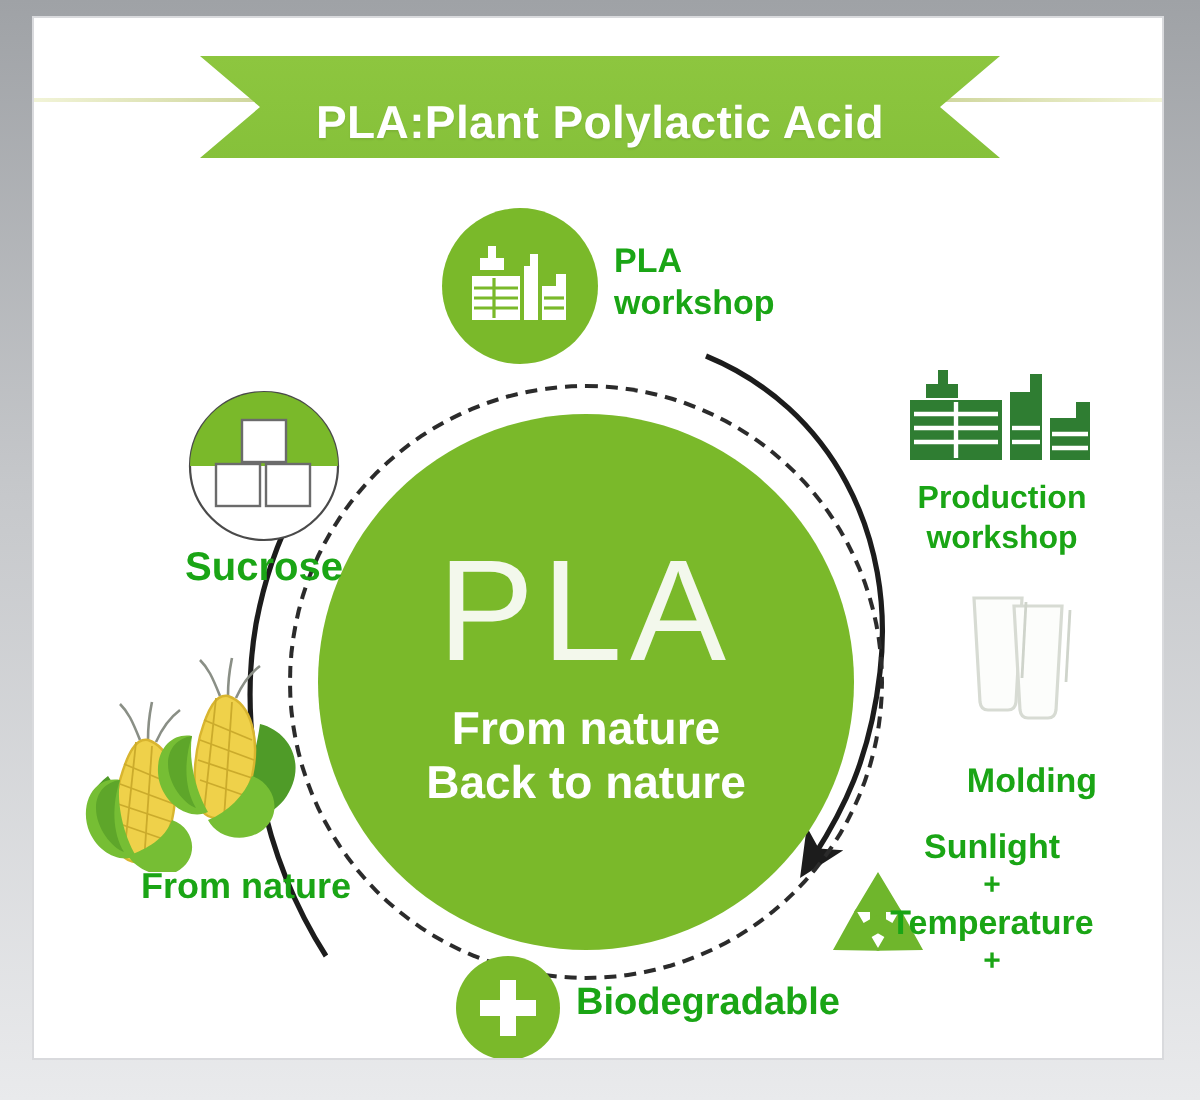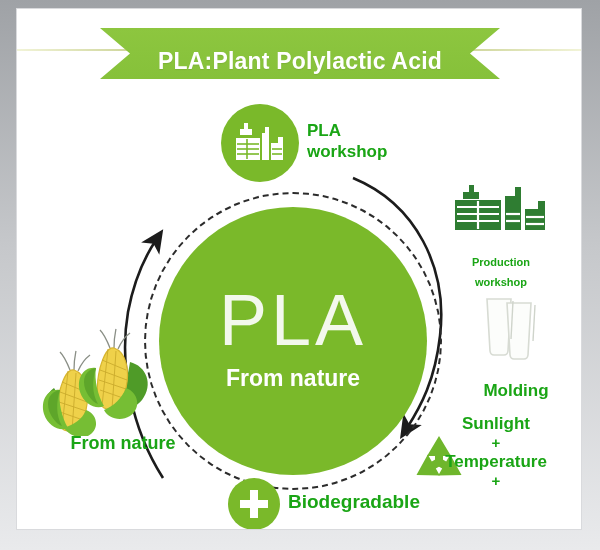--- a/index.html
+++ b/index.html
@@ -71,21 +71,21 @@
   }
 
   
   .n-plaws{left:195px;top:96px;width:190px;}
   .n-plaws .circ{width:78px;height:78px;position:absolute;left:10px;top:0;}
   .n-plaws .node-label{position:absolute;left:96px;top:16px;font-size:17px;line-height:21px;text-align:left;}
 
   
   .n-prod{left:410px;top:176px;width:150px;}
   .n-prod .ic{width:100px;height:52px;margin:0 auto;}
-  .n-prod .node-label{font-size:11px;margin-top:16px;}
+  .n-prod .node-label{font-size:16px;margin-top:4px;}
 
   
   .n-mold{left:440px;top:285px;width:120px;}
   .n-mold .ic{width:78px;height:68px;margin:0 auto;}
   .n-mold .node-label{font-size:17px;margin-top:20px;}
 
   
   .n-sun{left:410px;top:405px;width:140px;}
   .n-sun .node-label{font-size:17px;line-height:22px;}
   .n-sun .plus{color:#1aa515;font-weight:bold;font-size:15px;line-height:16px;text-align:center;}
@@ -134,20 +134,21 @@
       <path d="M 337,170 C 400,196 432,260 424,328 C 419,372 405,398 391,420" fill="none" stroke="#1c1c1c" stroke-width="2.6" marker-end="url(#ahead)"></path>
 
       <path d="M 147,470 C 115,420 103,356 112,304 C 118,272 128,250 140,232" fill="none" stroke="#1c1c1c" stroke-width="2.6" marker-end="url(#ahead)"></path>
     </svg>
 
     <div class="dashed-ring"></div>
     <div class="core">
       <div class="core-pla">PLA</div>
       <div class="core-sub">
         <div>From nature</div>
+        <div>Back to nature</div>
       </div>
     </div>
 
     <div class="node n-plaws">
       <div class="circ">
         <svg width="52" height="44" viewBox="0 0 52 44" aria-hidden="true">
           <g fill="#ffffff">
             <rect x="6" y="8" width="12" height="6"></rect>
             <rect x="10" y="2" width="4" height="7"></rect>
             <rect x="2" y="17" width="24" height="22"></rect>
@@ -291,17 +292,31 @@
             <path d="M62 42 C58 54 58 68 64 78 C58 76 50 66 50 56 C50 48 55 43 62 42 Z"></path>
             <path d="M26 64 C22 76 22 90 28 100 C22 98 14 88 14 78 C14 70 19 65 26 64 Z"></path>
           </g>
         </svg>
       </div>
       <div class="node-label">
         <div>From nature</div>
       </div>
     </div>
 
+    <div class="node n-suc">
+      <div class="ic">
+        <svg width="78" height="78" viewBox="0 0 78 78" aria-hidden="true">
+          <circle cx="39" cy="39" r="37" fill="#ffffff" stroke="#4a4a4a" stroke-width="1.1"></circle>
+          <path d="M2 39 A37 37 0 0 1 76 39 Z" fill="#7ab92a"></path>
+          <g fill="#ffffff" stroke="#6b6b6b" stroke-width="1.2">
+            <rect x="28" y="16" width="22" height="21"></rect>
+            <rect x="15" y="38" width="22" height="21"></rect>
+            <rect x="40" y="38" width="22" height="21"></rect>
+          </g>
+        </svg>
+      </div>
+      <div class="node-label">Sucrose</div>
+    </div>
 
     <div class="wm"></div>
   </div>
   <div class="bevel-shadow"></div>
 </div>
 
 </body></html>

